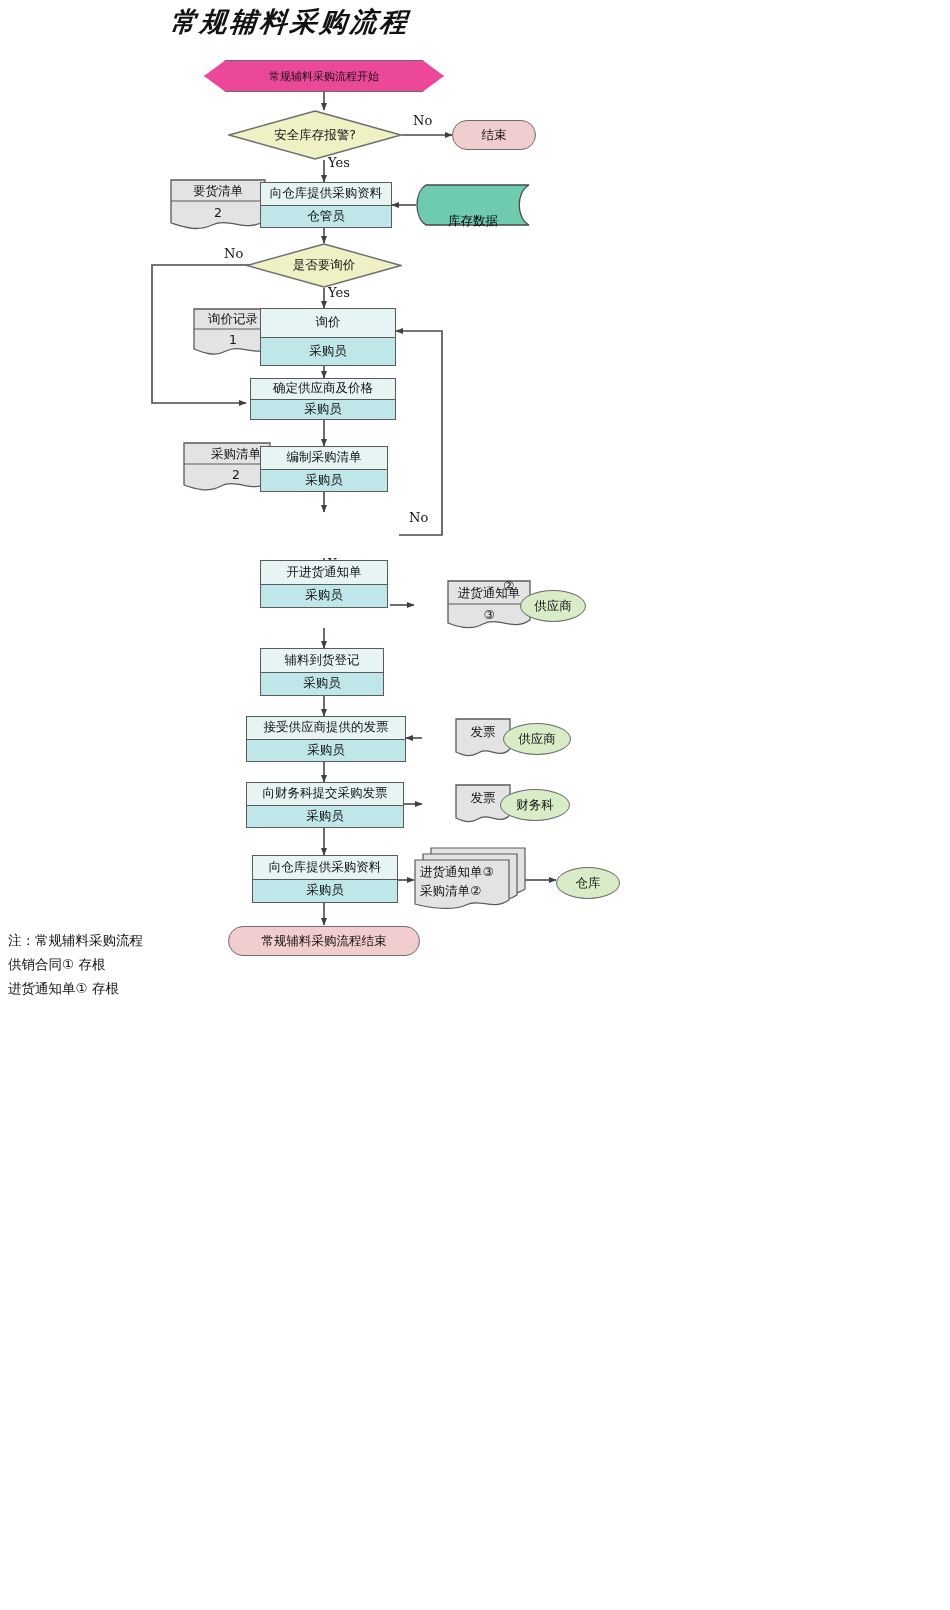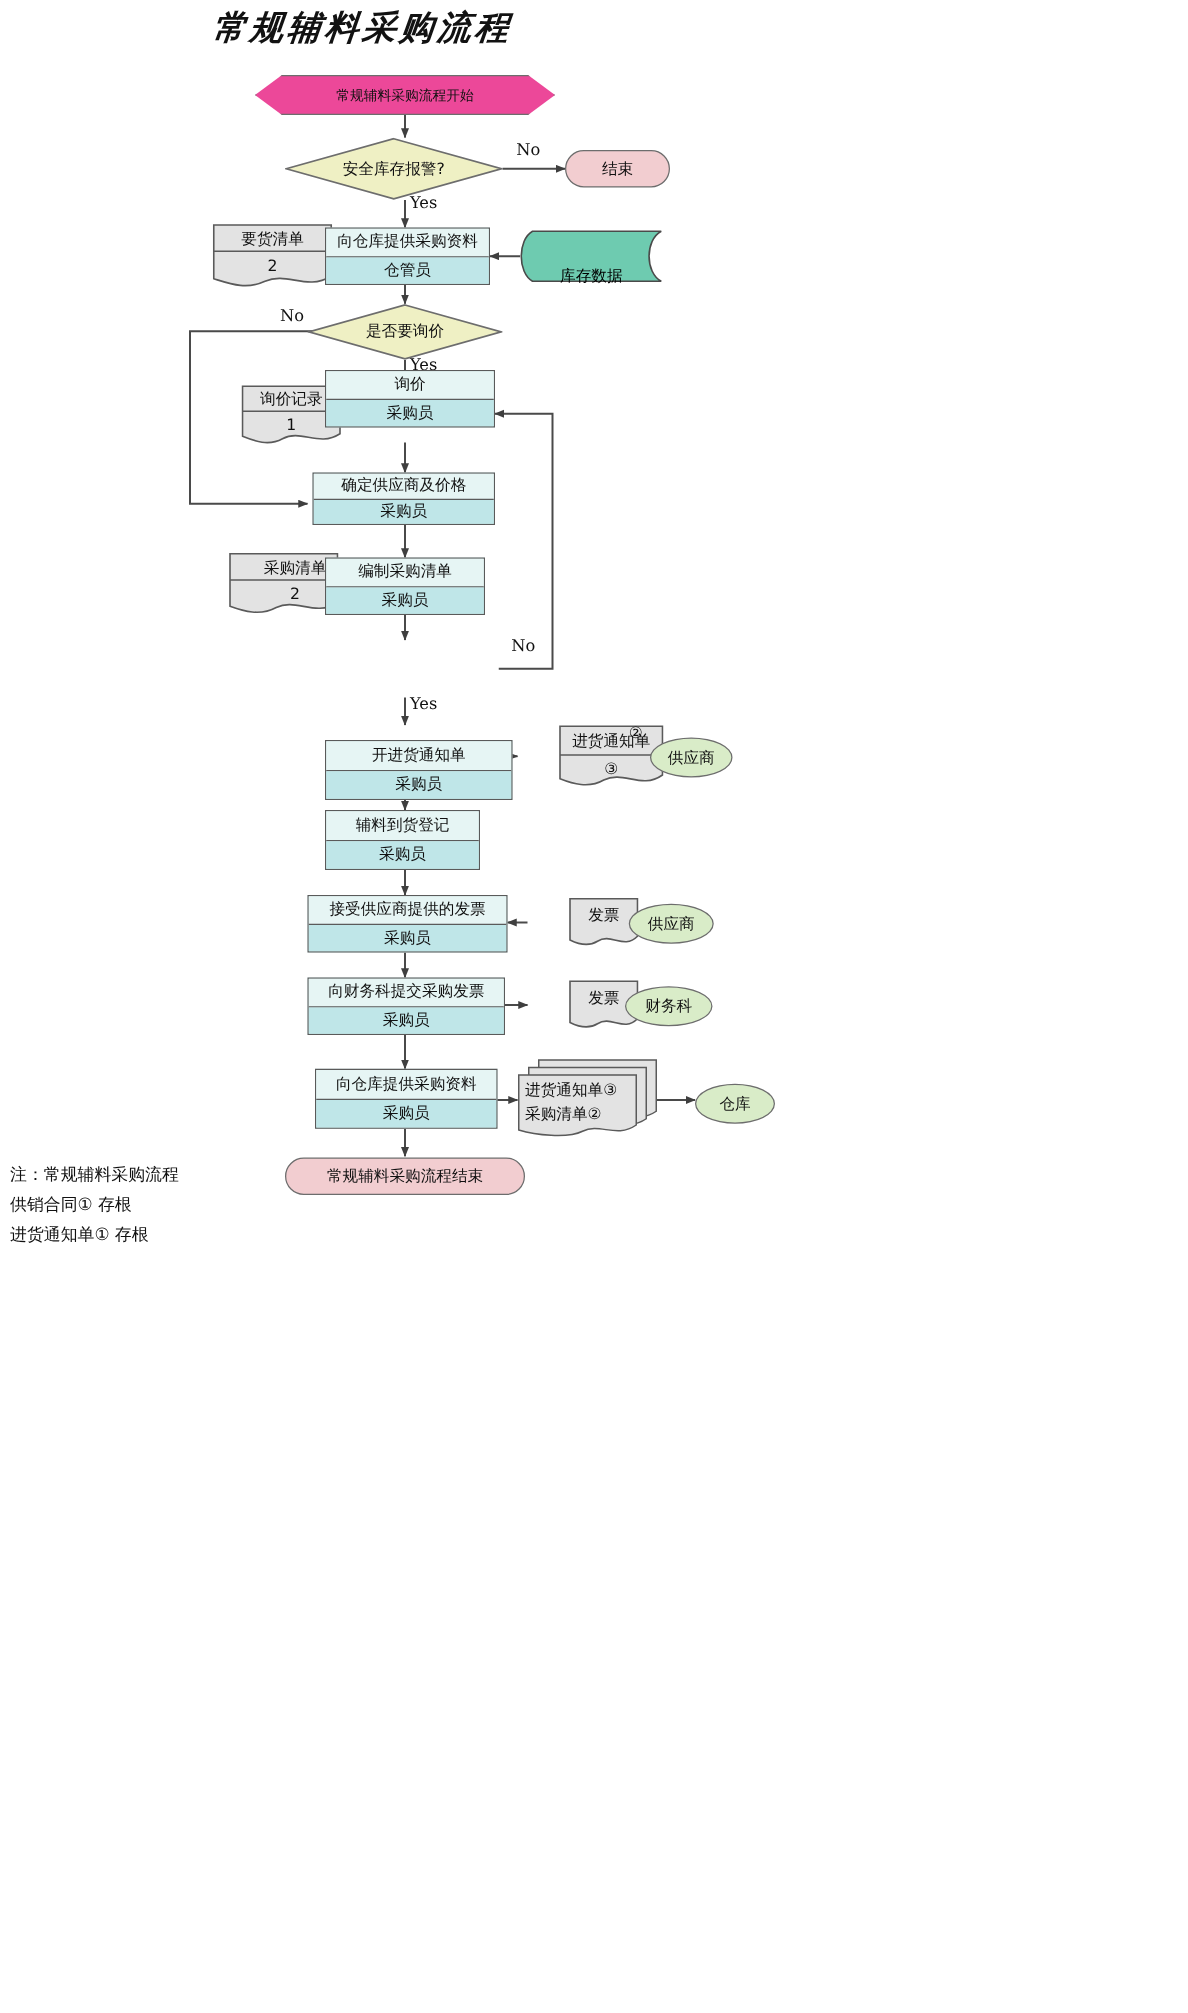--- a/index.html
+++ b/index.html
@@ -233,21 +233,21 @@
 
   <div class="doc" style="left:160px;top:308px;width:80px;height:50px;">
     <svg width="80" height="50" viewBox="0 0 80 50">
       <path d="M1,1 H79 V39 C62,50 48,35 33,43 C22,49 11,45 1,41 Z" fill="#e3e3e3" stroke="#5a5a5a" stroke-width="1.3"></path>
       <line x1="1" y1="21" x2="79" y2="21" stroke="#5a5a5a" stroke-width="1.1"></line>
     </svg>
     <div class="dtop" style="top:2px;height:19px;">询价记录</div>
     <div class="dbot" style="top:22px;height:18px;">1</div>
   </div>
 
-  <div class="node proc" style="left:260px;top:296px;width:136px;height:46px;">
+  <div class="node proc" style="left:260px;top:308px;width:136px;height:58px;">
     <div class="r1">询价</div>
     <div class="r2">采购员</div>
   </div>
 
   <div class="node proc" style="left:250px;top:378px;width:146px;height:42px;">
     <div class="r1">确定供应商及价格</div>
     <div class="r2">采购员</div>
   </div>
 
   <div class="doc" style="left:150px;top:442px;width:106px;height:52px;">
@@ -260,21 +260,21 @@
   </div>
 
   <div class="node proc" style="left:260px;top:446px;width:128px;height:46px;">
     <div class="r1">编制采购清单</div>
     <div class="r2">采购员</div>
   </div>
 
   <div class="elabel" style="left:409px;top:510px;">No</div>
   <div class="elabel" style="left:328px;top:556px;">Yes</div>
 
-  <div class="node proc" style="left:260px;top:592px;width:150px;height:48px;">
+  <div class="node proc" style="left:260px;top:560px;width:128px;height:48px;">
     <div class="r1">开进货通知单</div>
     <div class="r2">采购员</div>
   </div>
 
   <div class="doc" style="left:414px;top:580px;width:84px;height:52px;">
     <svg width="84" height="52" viewBox="0 0 84 52">
       <path d="M1,1 H83 V40 C66,52 52,36 36,44 C24,51 11,47 1,43 Z" fill="#e3e3e3" stroke="#5a5a5a" stroke-width="1.3"></path>
       <line x1="1" y1="24" x2="83" y2="24" stroke="#5a5a5a" stroke-width="1.1"></line>
     </svg>
     <div class="dtop" style="top:3px;height:20px;">进货通知单</div>

